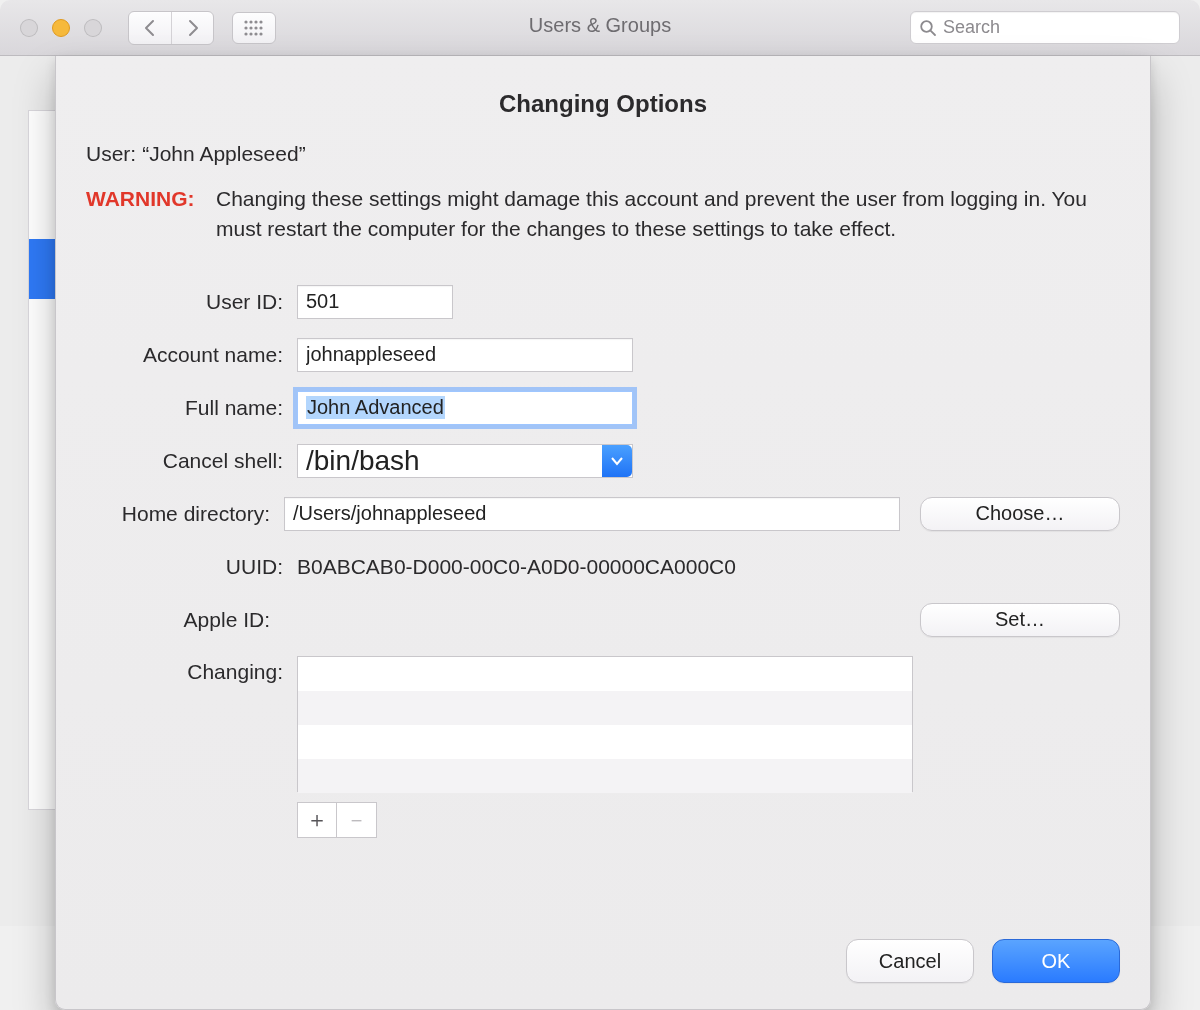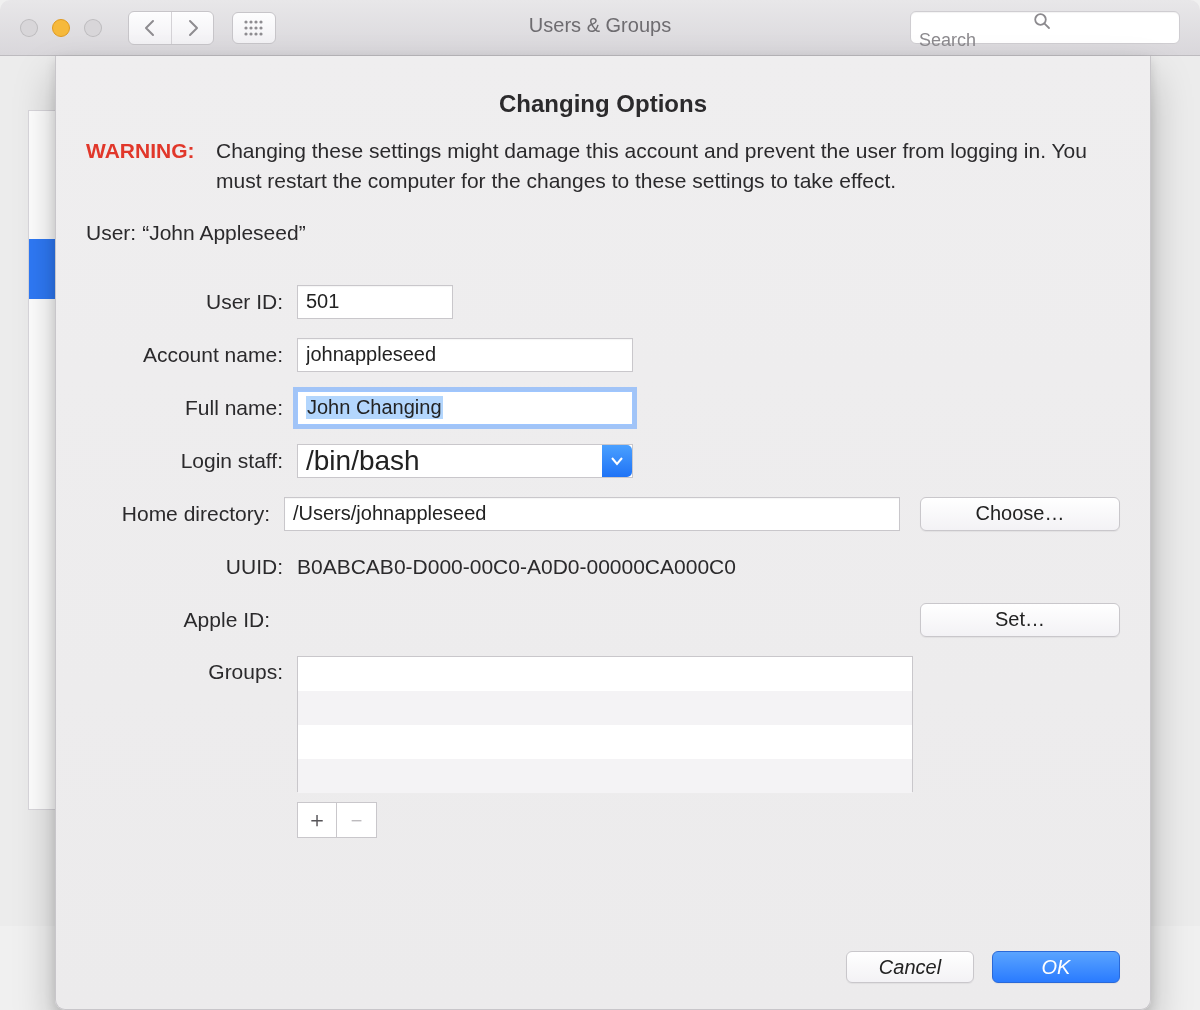--- a/index.html
+++ b/index.html
@@ -27,21 +27,20 @@
 .tb-seg .btn + .btn { border-left: 1px solid #d4d2d6; }
 .tb-single { margin-left: 18px; width: 44px; height: 32px; border: 1px solid #c7c5c9; border-radius: 6px; background: linear-gradient(#fdfdfe,#f2f1f4); display: flex; align-items: center; justify-content: center; color:#8e8c90;}
 
 .title { position: absolute; left: 0; right: 0; top: 14px; text-align: center; font-size: 20px; color: #6e6c70; font-weight: 400; pointer-events: none;}
 
 .search-wrap {
   position: absolute; right: 20px; top: 11px; width: 270px; height: 33px;
   background: #fff; border: 1px solid #cfcdd1; border-radius: 6px;
   display: flex; align-items: center; padding: 0 8px;
   box-shadow: inset 0 1px 1px rgba(0,0,0,.05);
-  flex-direction: column;
 }
 .search-wrap .mag { color: #8c8a8e; margin-right: 6px; display:flex;}
 .search-wrap input { border: none; outline: none; font-size: 18px; color: #555; width: 100%; background: transparent;}
 .search-wrap input::placeholder{color:#8c8a8e;}
 
 .underlay {
   position: absolute; left: 0; top: 56px; width: 1200px; height: 870px;
   background: #ececec;
 }
 .sidebar {
@@ -96,21 +95,21 @@
 .combo .drop {
   position:absolute; right:0; top:0; bottom:0; width:30px;
   background: linear-gradient(#4aa0ff,#1f73f6);
   border-top-right-radius:5px;border-bottom-right-radius:5px;
   display:flex;align-items:center;justify-content:center;
 }
 .combo .drop svg path{stroke:#fff;stroke-width:2;fill:none;}
 
 .push {
   height: 34px; background: linear-gradient(#ffffff,#f3f2f5);
-  border: 1px solid #c9c7cb; border-radius: 6px;
+  border: 1px solid #c9c7cb; border-radius: 12px;
   font-size: 20px; color: #222; display:flex; align-items:center; justify-content:center;
   box-shadow: 0 1px 1px rgba(0,0,0,.05);
   cursor: default;
 }
 
 .aliases {
   width: 616px; height: 136px; background:#fff; border:1px solid #c9c7cb;
 }
 .aliases .striperow{height:34px;}
 .aliases .striperow:nth-child(even){background:#f4f3f5;}
@@ -118,21 +117,21 @@
 .addremove { display:flex; margin-top:10px; }
 .addremove .btn {
   width:40px; height:36px; background:#fff; border:1px solid #c9c7cb;
   display:flex;align-items:center;justify-content:center; font-size:22px; color:#565458;
 }
 .addremove .btn + .btn { border-left:none; color:#bdbbbe;}
 
 .dlg-btns {
   position:absolute; right:30px; bottom:26px; display:flex; gap:18px;
 }
-.dlg-btns .push { width:128px; height:32px;font-style:italic; }
+.dlg-btns .push { width:128px; height:44px; }
 .dlg-btns .primary {
   background: linear-gradient(#5aa4ff,#2a7bff);
   border:1px solid #2a69d8; color:#fff; font-weight:500;
 }
 
 .svgicon{display:block;}
 </style>
 </head>
 <body>
 
@@ -190,30 +189,30 @@
 
 <div class="underlay">
   <div class="sidebar">
     <div class="sel"></div>
   </div>
 </div>
 
 <div class="sheet">
   <h1>Changing Options</h1>
 
+  <div class="row user-row">
+    <span class="lab">User:</span>
+    <span>“John Appleseed”</span>
+  </div>
+
   <div class="row warn-row">
     <div class="warn">WARNING:</div>
     <div class="txt">Changing these settings might damage this account and prevent the user from logging in. You must restart the computer for the changes to these settings to take effect.</div>
   </div>
 
-  <div class="row user-row">
-    <span class="lab">User:</span>
-    <span>“John Appleseed”</span>
-  </div>
-
   <div class="form">
 
     <div class="frow">
       <label>User ID:</label>
       <div class="val">
           <input class="textin" style="width: 156px;" value="501">
         </div>
     </div>
 
 
@@ -221,27 +220,27 @@
       <label>Account name:</label>
       <div class="val">
           <input class="textin" style="width: 336px;" value="johnappleseed">
         </div>
     </div>
 
     <div class="frow">
       <label>Full name:</label>
       <div class="val">
         <div class="textin focused" style="width:336px; display:flex; align-items:center;">
-          <span class="sel-text">John Changing</span>
-        </div>
-      </div>
-    </div>
-
-    <div class="frow">
-      <label>Login staff:</label>
+          <span class="sel-text">John Advanced</span>
+        </div>
+      </div>
+    </div>
+
+    <div class="frow">
+      <label>Cancel shell:</label>
       <div class="val">
         <div class="combo">
           <span>/bin/bash</span>
           <div class="drop">
             <svg width="14" height="10">
                 <path d="M2 2 L7 8 L12 2"></path>
               </svg>
           </div>
         </div>
       </div>
@@ -264,21 +263,21 @@
 
     <div class="frow">
       <label>Apple ID:</label>
       <div class="val" style="gap:20px;">
         <div style="width:616px;font-size:21px;color:#2b2a2c"></div>
         <div class="push" style="width:200px">Set…</div>
       </div>
     </div>
 
     <div class="frow alntop">
-      <label style="padding-top:4px">Groups:</label>
+      <label style="padding-top:4px">Changing:</label>
       <div class="val" style="flex-direction:column; align-items:flex-start;">
         <div class="aliases">
           <div class="striperow"></div>
           <div class="striperow"></div>
           <div class="striperow"></div>
           <div class="striperow"></div>
         </div>
         <div class="addremove">
           <div class="btn">
               <span>＋</span>

